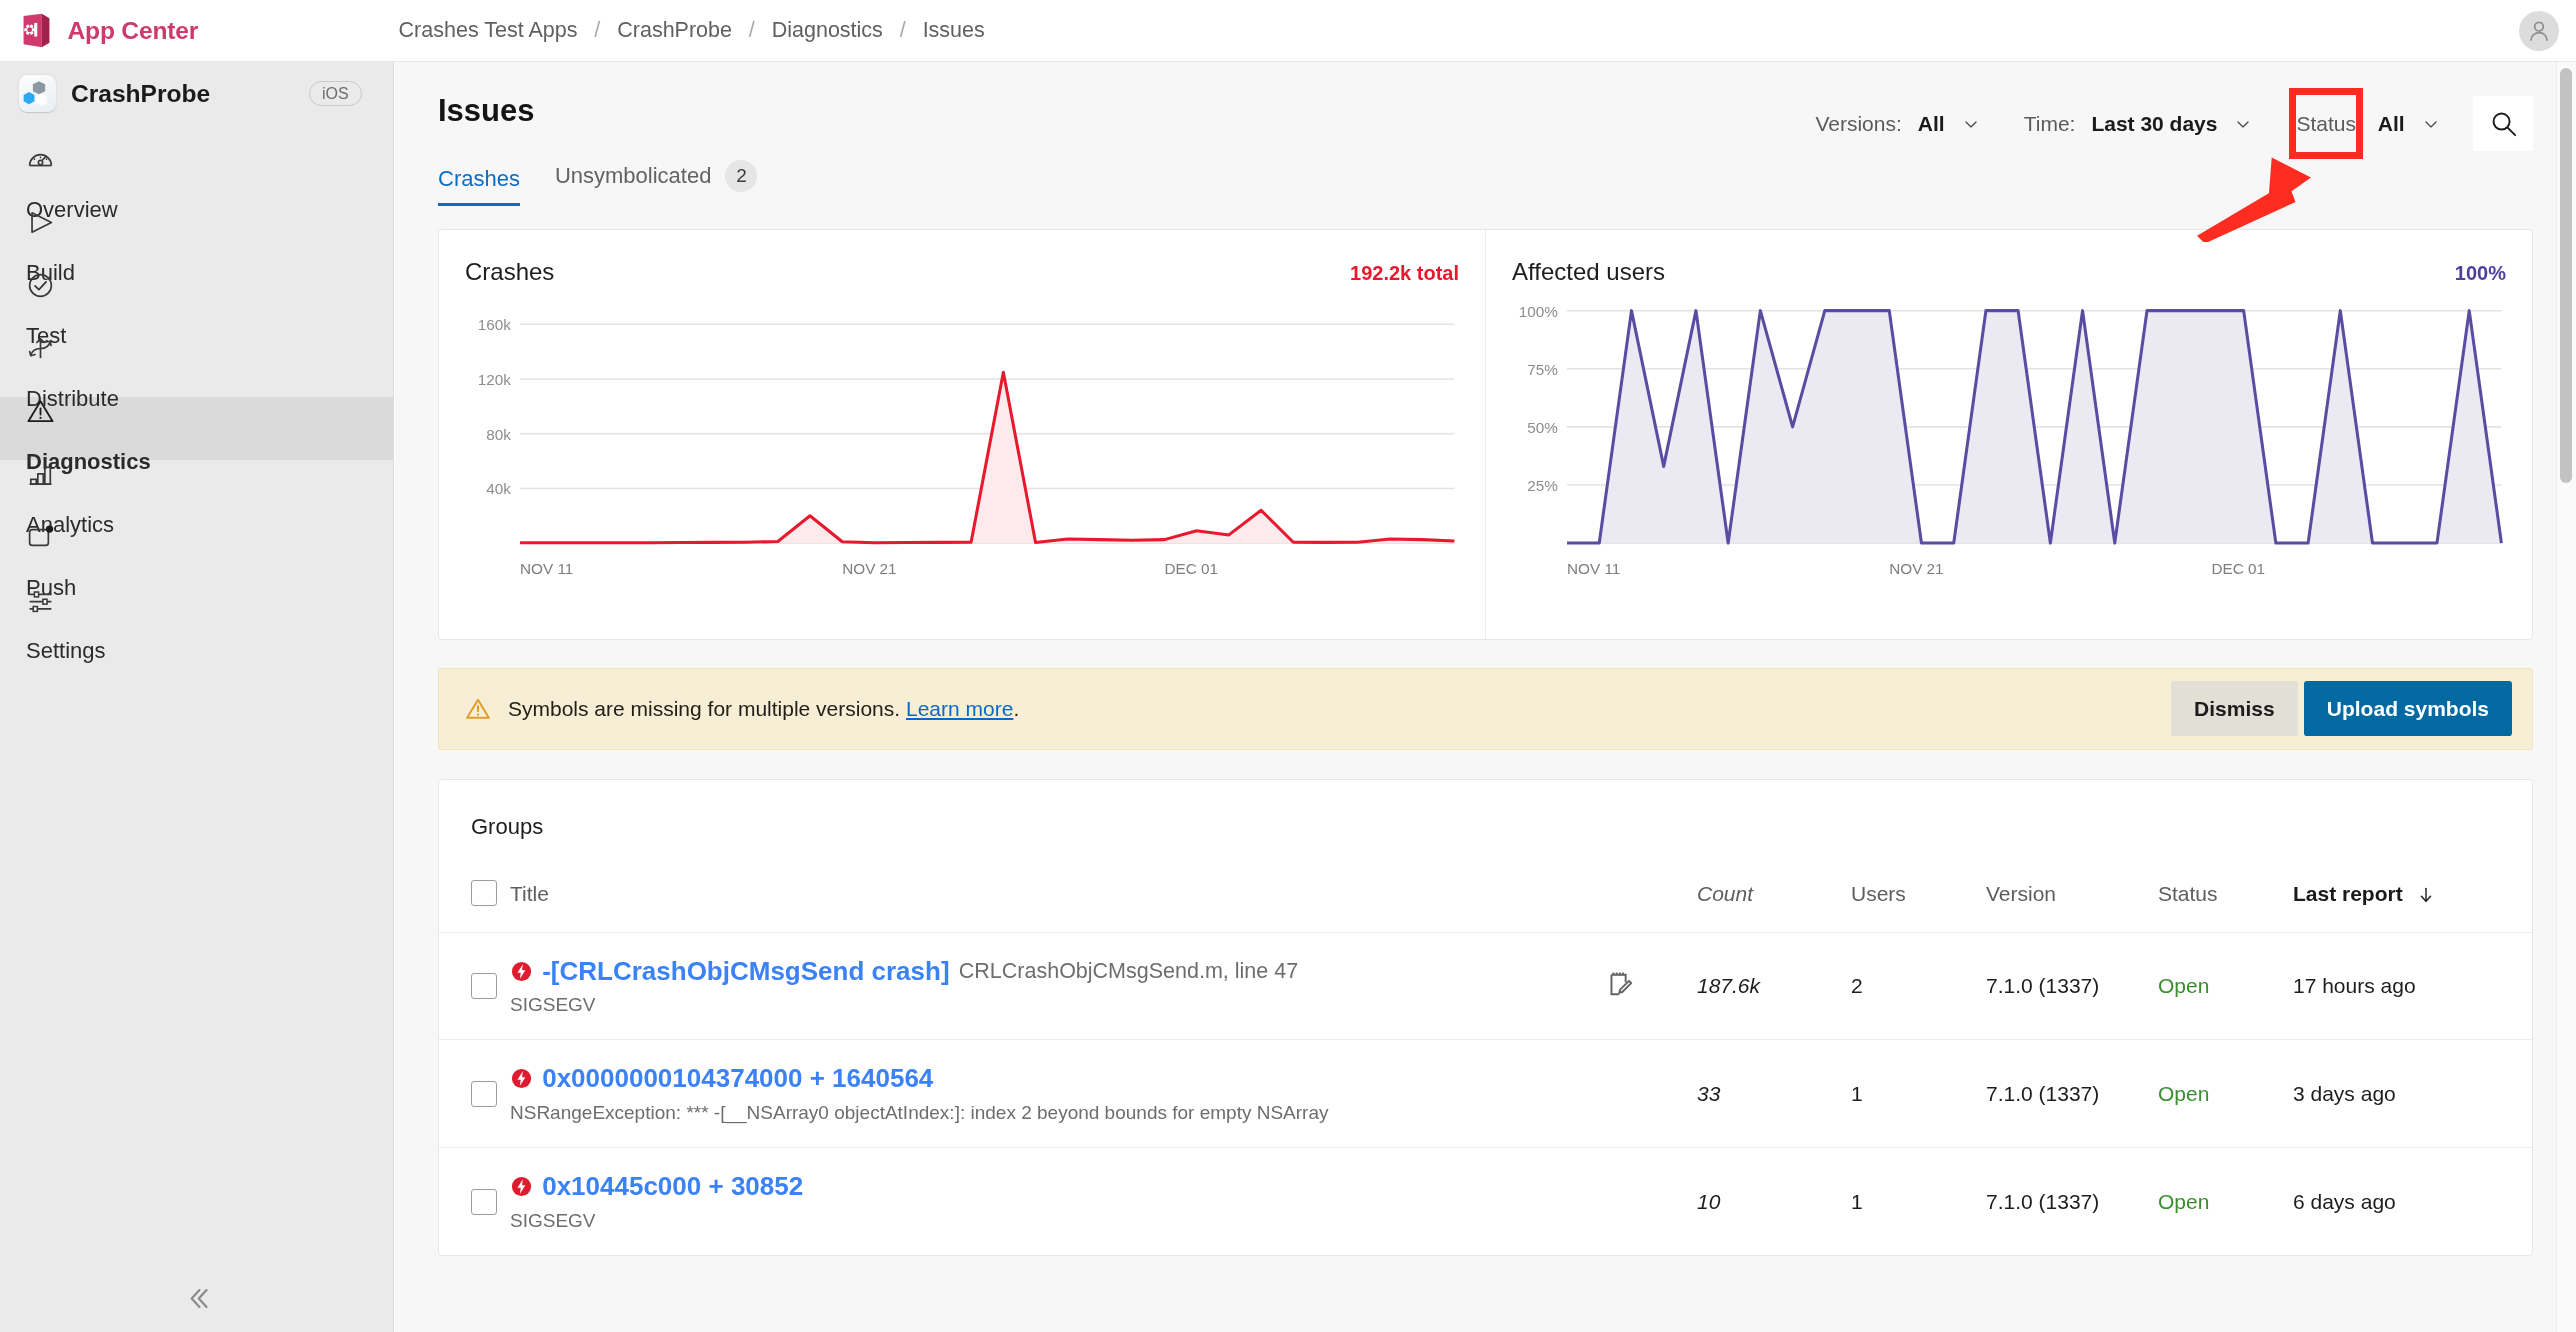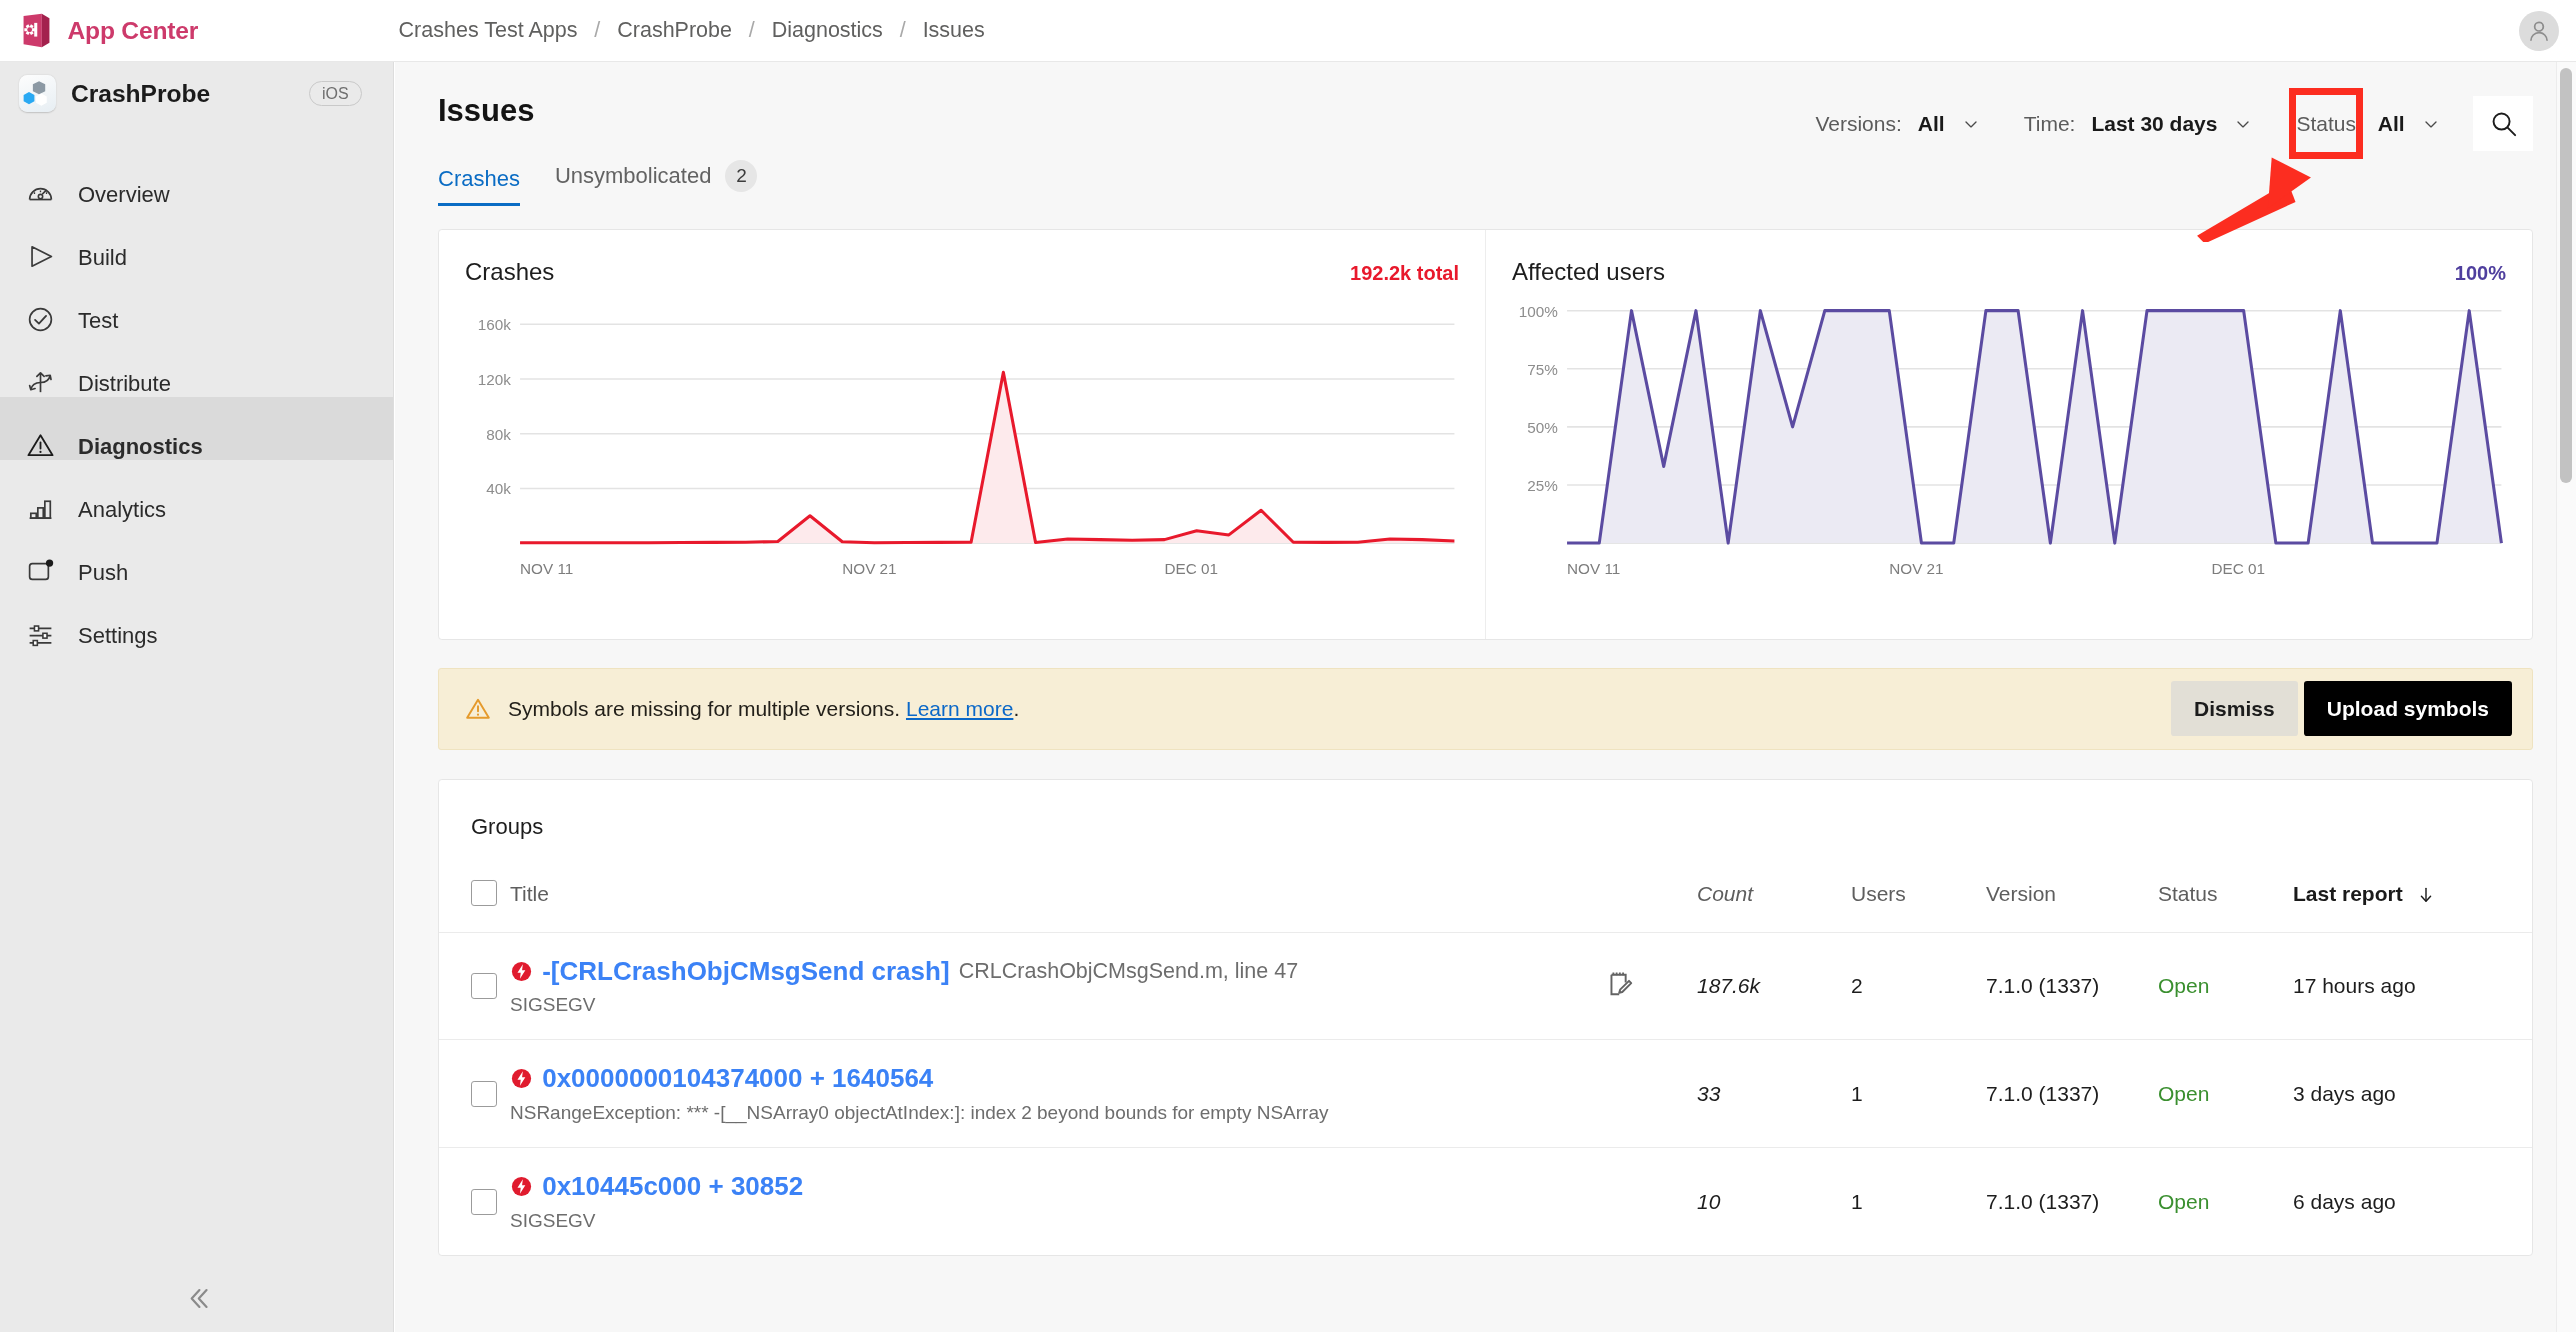--- a/index.html
+++ b/index.html
@@ -61,23 +61,23 @@
   }
   .app-name { font-size: 24.6px; font-weight: bold; color: #1b1b1b; }
   .os-badge {
     margin-left: auto; margin-right: 31px;
     border: 0.8px solid #c9c9c9; border-radius: 17px;
     color: #6e6e6e; font-size: 16px;
     padding: 3.8px 12.3px; line-height: 1;
   }
   .nav { margin-top: 20px; }
   .nav-item {
-    height: 63px; display: flex; align-items: flex-end;
+    height: 63px; display: flex; align-items: flex-start;
     padding-left: 26px; gap: 23px; cursor: pointer;
-    font-size: 22px; color: #2b2b2b;
+    font-size: 22px; color: #2b2b2b; flex-direction: column;
   }
   .nav-item.active { background: #dadada; font-weight: bold; }
   .nav-icon { width: 29px; height: 29px; flex: none; display:block; }
   .collapse-btn {
     position: absolute; bottom: 18.5px; left: 0; width: 394px;
     display: flex; justify-content: center; cursor: pointer;
   }
 
   
   .main {
@@ -150,21 +150,21 @@
   }
   .banner-text { font-size: 21px; color: #23201a; margin-left: 17px; }
   .banner-text a { color: #0b68c8; }
   .banner-actions { position: absolute; right: 20px; display: flex; gap: 6.2px; }
   .btn {
     height: 55px; padding: 0 23px; font-size: 21px; border-radius: 3.1px;
     display: flex; align-items: center; justify-content: center; cursor: pointer;
     border: none; font-weight: bold;
   }
   .btn-secondary { background: #e2dfd6; color: #1c1c1c; }
-  .btn-primary { background: #000000; color: #ffffff; }
+  .btn-primary { background: #0369a1; color: #ffffff; }
 
   
   .groups-card { margin-top: 29px; }
   .groups-title { font-size: 22px; color: #1d1d1d; padding: 34px 0 0 32px; }
   .tbl { width: 100%; border-collapse: collapse; margin-top: 40px; }
   .tbl th {
     font-size: 21px; color: #5e5e5e; font-weight: normal;
     text-align: left; padding: 0 0 26px 0; vertical-align: bottom;
   }
   .tbl th.sorted { color: #1a1a1a; font-weight: bold; }

